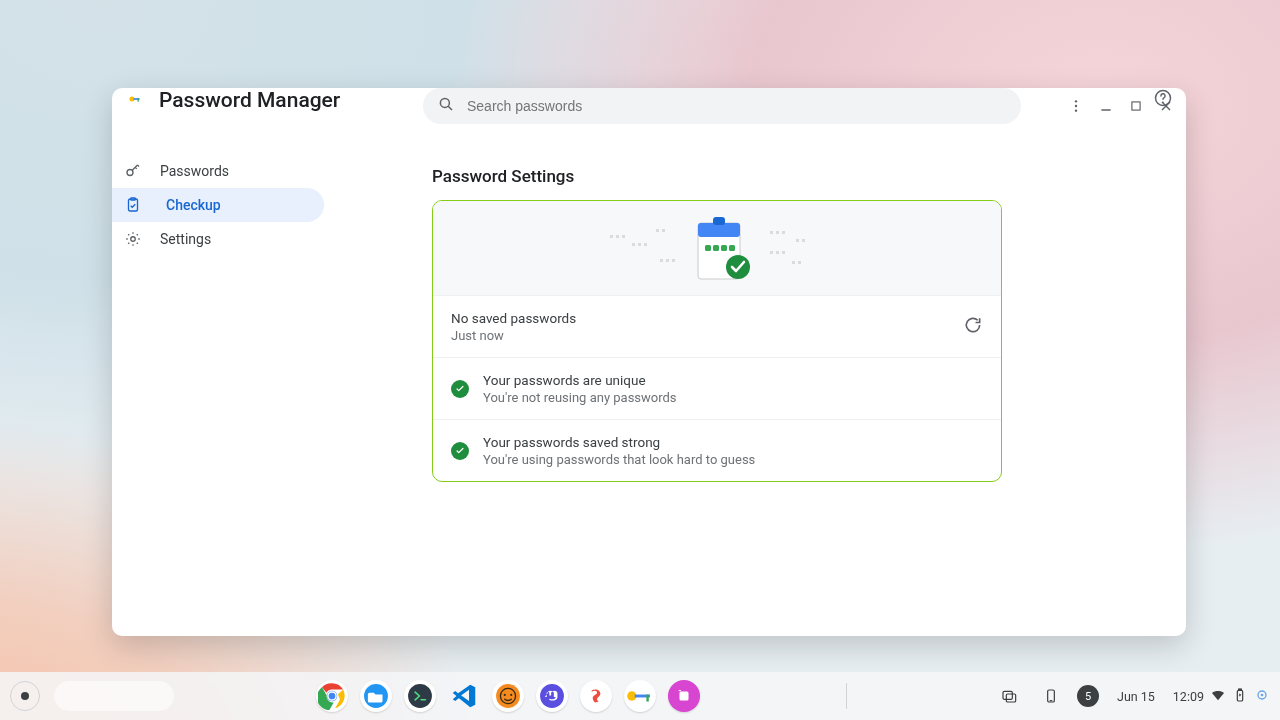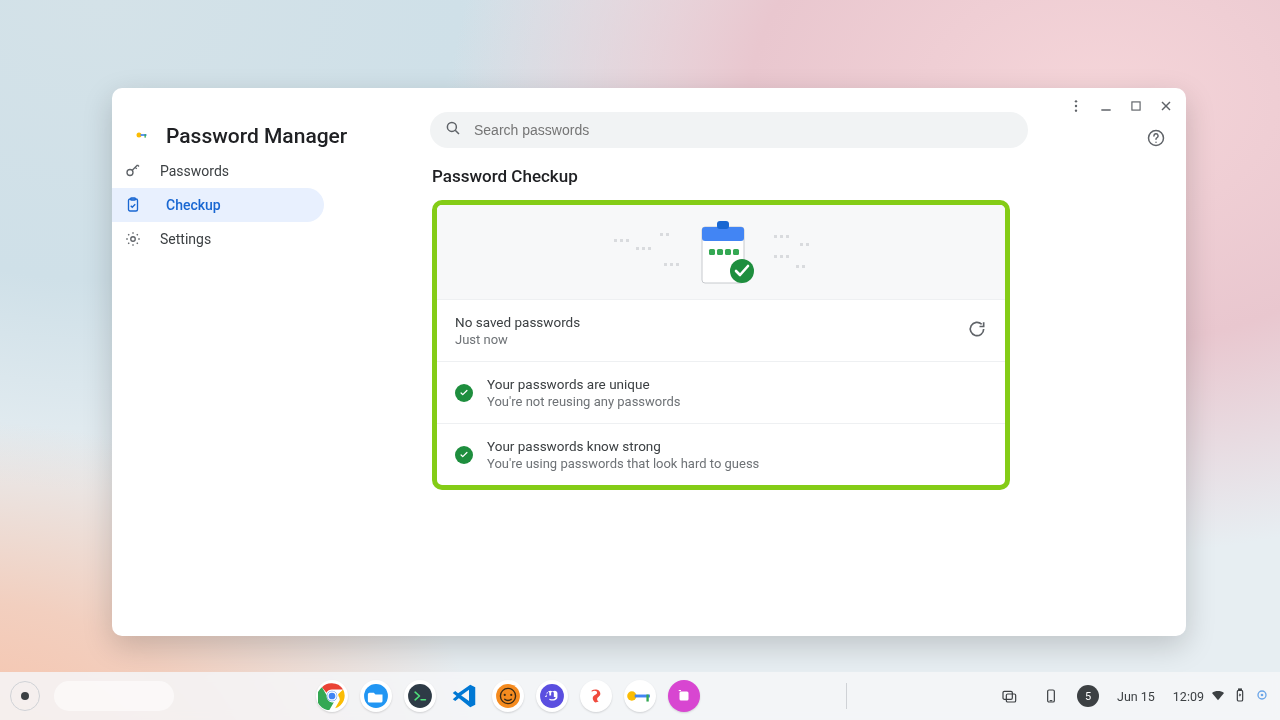--- a/index.html
+++ b/index.html
@@ -16,21 +16,21 @@
       linear-gradient(#e7eef2, #e7eef2);
   }
   .window {
     position: absolute; left: 112px; top: 88px; width: 1074px; height: 548px;
     background: #fff; border-radius: 10px; box-shadow: 0 10px 30px rgba(0,0,0,.18);
     display: flex; flex-direction: column; overflow: hidden;
   }
   .titlebar { position: absolute; top: 10px; right: 12px; display: flex; align-items: center; gap: 14px; z-index: 5; }
   .titlebar .ctrl { width: 16px; height: 16px; color: #5f6368; cursor: pointer; display:flex; align-items:center; justify-content:center; }
   .header {
-    display: flex; align-items: flex-end; height: 60px; padding: 0 20px; gap: 18px;
+    display: flex; align-items: flex-start; height: 60px; padding: 0 13px; gap: 18px;
   }
   .brand { display:flex; align-items:center; gap: 14px; width: 280px; }
   .brand-icon { width: 20px; height: 20px; }
   .brand-title { font-size: 21px; color: #202124; font-weight: 500; }
   .search {
     flex: 0 0 570px; height: 36px; background: #f1f3f4; border-radius: 22px;
     display: flex; align-items: center; padding: 0 14px; gap: 10px; color: #5f6368;
   }
   .search input { border: none; background: transparent; outline: none; font-size: 14px; color:#3c4043; width:100%; }
   .help-icon { margin-left: auto; color:#5f6368; width:20px; height:20px; cursor:pointer; }
@@ -40,21 +40,21 @@
     display:flex; align-items:center; gap: 18px; height: 34px; padding-left: 12px;
     border-top-right-radius: 18px; border-bottom-right-radius: 18px; font-size: 14px;
     color:#3c4043; cursor:pointer; width: 200px;
   }
   .nav-item.active { background:#e8f0fe; color:#1967d2; font-weight:500;gap:24px; }
   .nav-item.active .nav-icon { color:#1967d2; }
   .nav-icon { width:18px; height:18px; color:#5f6368; display:flex; align-items:center; justify-content:center; }
   .content { flex:1; padding: 0 30px 20px 0; }
   .content h1 { font-size: 17px; font-weight: 500; color:#202124; margin: 18px 0 14px 0; }
   .card {
-    width: 568px; border: 5px solid #84cc16; border-radius: 10px; overflow:hidden;
+    width: 568px; border: 1px solid #84cc16; border-radius: 10px; overflow:hidden;
   }
   .illus { height: 94px; background:#f7f8f9; display:flex; align-items:center; justify-content:center; }
   .dots { fill:#d9dbde; }
   .row { display:flex; align-items:center; padding: 14px 18px; border-top: 1px solid #eef0f2; }
   .row:first-of-type { border-top: none; }
   .row .texts { display:flex; flex-direction:column; gap:2px; }
   .row .title { font-size: 13.5px; color:#3c4043; }
   .row .sub   { font-size: 13px; color:#6e7276; }
   .row .refresh { margin-left:auto; color:#5f6368; cursor:pointer; }
   .check-badge { width:18px; height:18px; border-radius:50%; background:#1e8e3e; display:flex; align-items:center; justify-content:center; margin-right:14px; flex-shrink:0; }
@@ -169,21 +169,21 @@
           <svg viewBox="0 0 24 24" width="18" height="18" fill="none" stroke="currentColor" stroke-width="1.8">
               <circle cx="12" cy="12" r="3"></circle>
               <path d="M12 3v2M12 19v2M3 12h2M19 12h2M5.6 5.6l1.4 1.4M17 17l1.4 1.4M18.4 5.6 17 7M7 17l-1.4 1.4"></path>
             </svg>
         </span>
         <span>Settings</span>
       </div>
     </div>
 
     <div class="content">
-      <h1>Password Checkup</h1>
+      <h1>Password Settings</h1>
 
       <div class="card">
         <div class="illus">
           <svg width="230" height="78" viewBox="0 0 230 78">
             <g class="dots">
               <rect x="8" y="26" width="3" height="3"></rect>
                 <rect x="14" y="26" width="3" height="3"></rect>
                 <rect x="20" y="26" width="3" height="3"></rect>
               <rect x="30" y="34" width="3" height="3"></rect>
                 <rect x="36" y="34" width="3" height="3"></rect>
@@ -242,21 +242,21 @@
           </div>
         </div>
 
         <div class="row">
           <span class="check-badge">
               <svg viewBox="0 0 24 24">
                 <path d="M5 12l4 4 10-10" stroke="#fff" stroke-width="3" fill="none" stroke-linecap="round" stroke-linejoin="round"></path>
               </svg>
             </span>
           <div class="texts">
-            <span class="title">Your passwords know strong</span>
+            <span class="title">Your passwords saved strong</span>
             <span class="sub">You're using passwords that look hard to guess</span>
           </div>
         </div>
 
       </div>
     </div>
   </div>
 </div>
 
 <div class="shelf">

